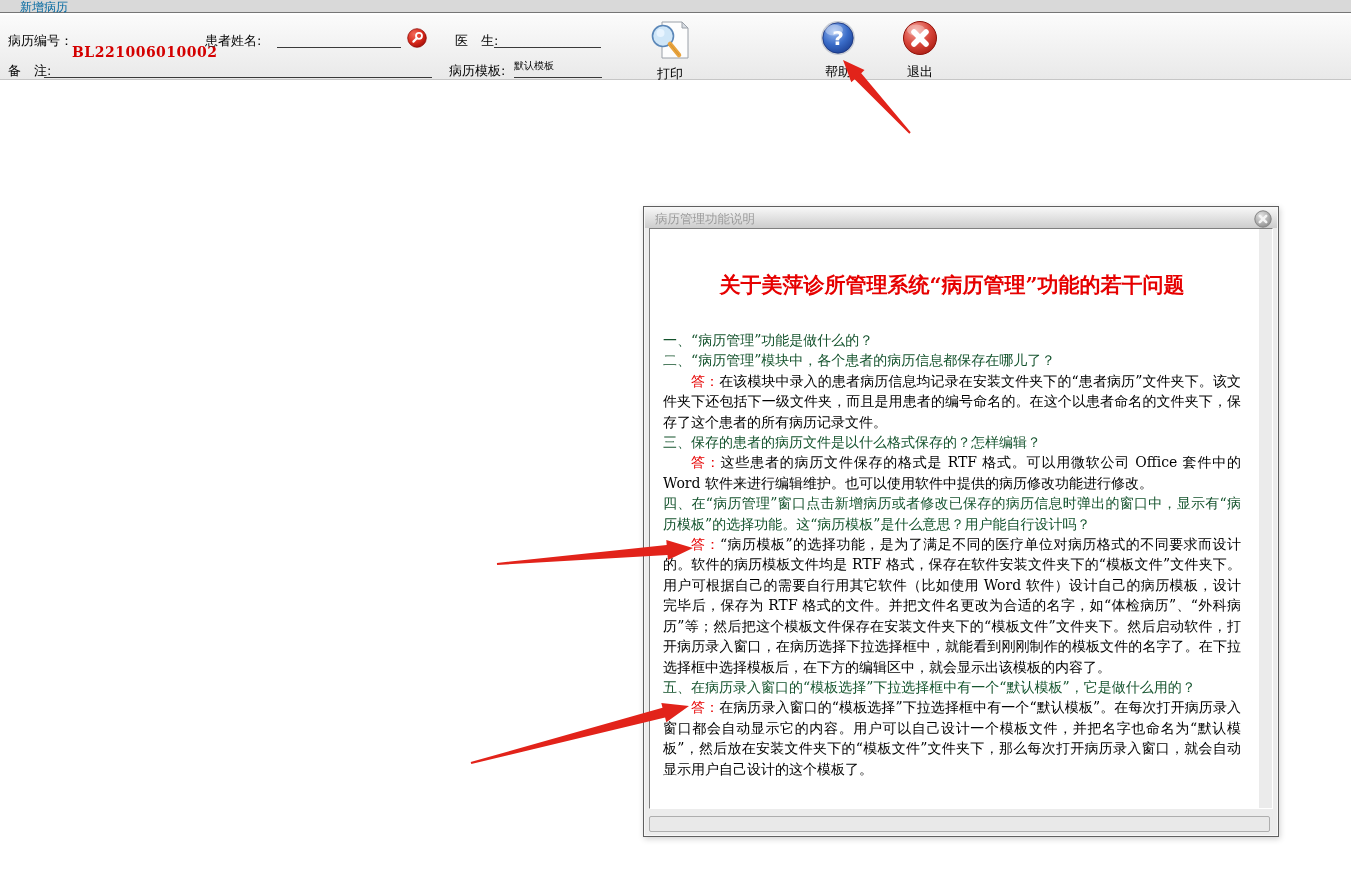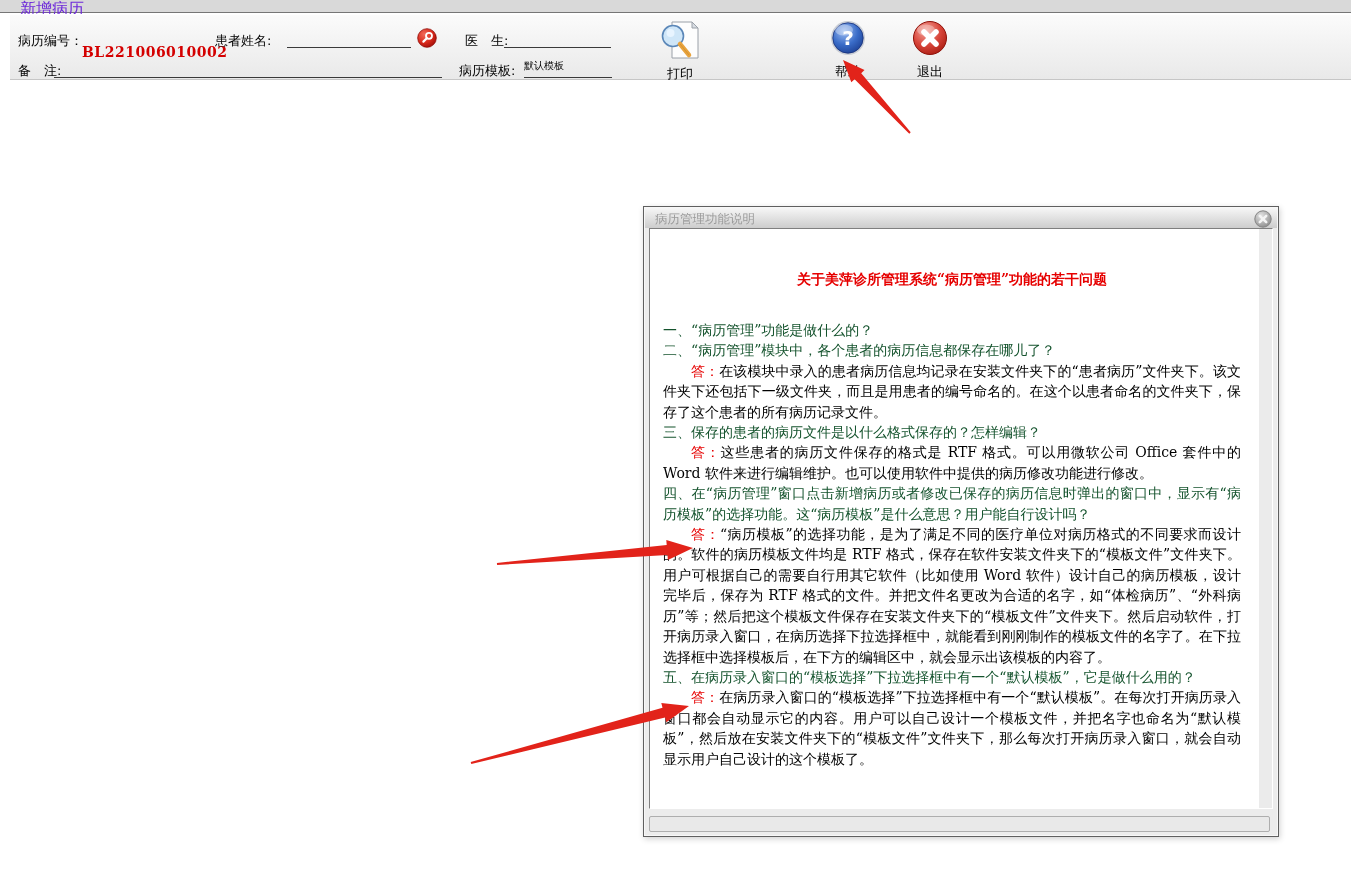--- a/index.html
+++ b/index.html
@@ -5,26 +5,26 @@
   * { margin:0; padding:0; box-sizing:border-box; }
   html,body { width:1351px; height:882px; }
   body {
     position:relative; background:#ffffff;
     font-family:"DejaVu Sans", sans-serif; overflow:hidden;
   }
 
   
   .tab-strip { position:absolute; top:0; left:0; right:0; height:13px;
     background:#d9d9d9; border-bottom:1px solid #767676; }
-  .tab-title { position:absolute; left:20px; top:-1px; font-size:16px; color:#6d28d9; }
+  .tab-title { position:absolute; left:20px; top:-1px; font-size:12px; color:#0369a1; }
 
   
   .toolbar { position:absolute; top:14px; left:0; right:0; height:66px;
     background:linear-gradient(#fbfbfb,#e9e9e9);
-    border-top:1px solid #ffffff; border-bottom:1px solid #c6c6c6;margin-left:10px; }
+    border-top:1px solid #ffffff; border-bottom:1px solid #c6c6c6; }
   .lab { position:absolute; font-size:13px; color:#000; white-space:nowrap; }
   .record-value { position:absolute; left:72px; top:29px; font-size:14px; font-weight:bold;
     color:#d40000; font-family:"DejaVu Serif", serif; letter-spacing:.5px; }
   .uline { position:absolute; height:20px; border:none; border-bottom:1px solid #3a3a3a;
     background:transparent; font-size:13px; outline:none; padding:0 2px; }
   .template-value { position:absolute; left:514px; top:44px; width:88px; height:19px;
     border-bottom:1px solid #3a3a3a; font-size:10px; color:#000; }
 
   .search-btn { position:absolute; left:407px; top:13px; width:20px; height:20px;
     border:none; background:transparent; cursor:pointer; }
@@ -49,21 +49,21 @@
     border:none; background:transparent; padding:0; cursor:pointer; }
 
   .dialog-content { position:absolute; left:5px; right:5px; top:21px; bottom:27px;
     background:#ffffff; border:1px solid; border-color:#7f7f7f #ffffff #ffffff #7f7f7f;
     overflow:hidden; }
   .content-right-strip { position:absolute; top:0; right:0; bottom:0; width:13px;
     background:#ebebeb; }
 
   .doc { position:absolute; left:13px; right:31px; top:0;
     font-family:"DejaVu Serif", serif; }
-  .doc-title { margin-top:42px; text-align:center; font-size:14px; font-weight:bold;
+  .doc-title { margin-top:42px; text-align:center; font-size:21px; font-weight:bold;
     color:#e60000; }
   .doc-body { margin-top:31px; font-size:14px; line-height:20.4px; text-align:justify;
     color:#000; }
   .doc-body p { margin:0; }
   .q { color:#14532d; }
   .a { text-indent:2em; }
   .ans-prefix { color:#e60000; }
 
   .dialog-statusbar { position:absolute; left:5px; right:8px; bottom:4px; height:16px;
     background:#e9e9e9; border:1px solid #aeaeae; border-radius:2px; }

